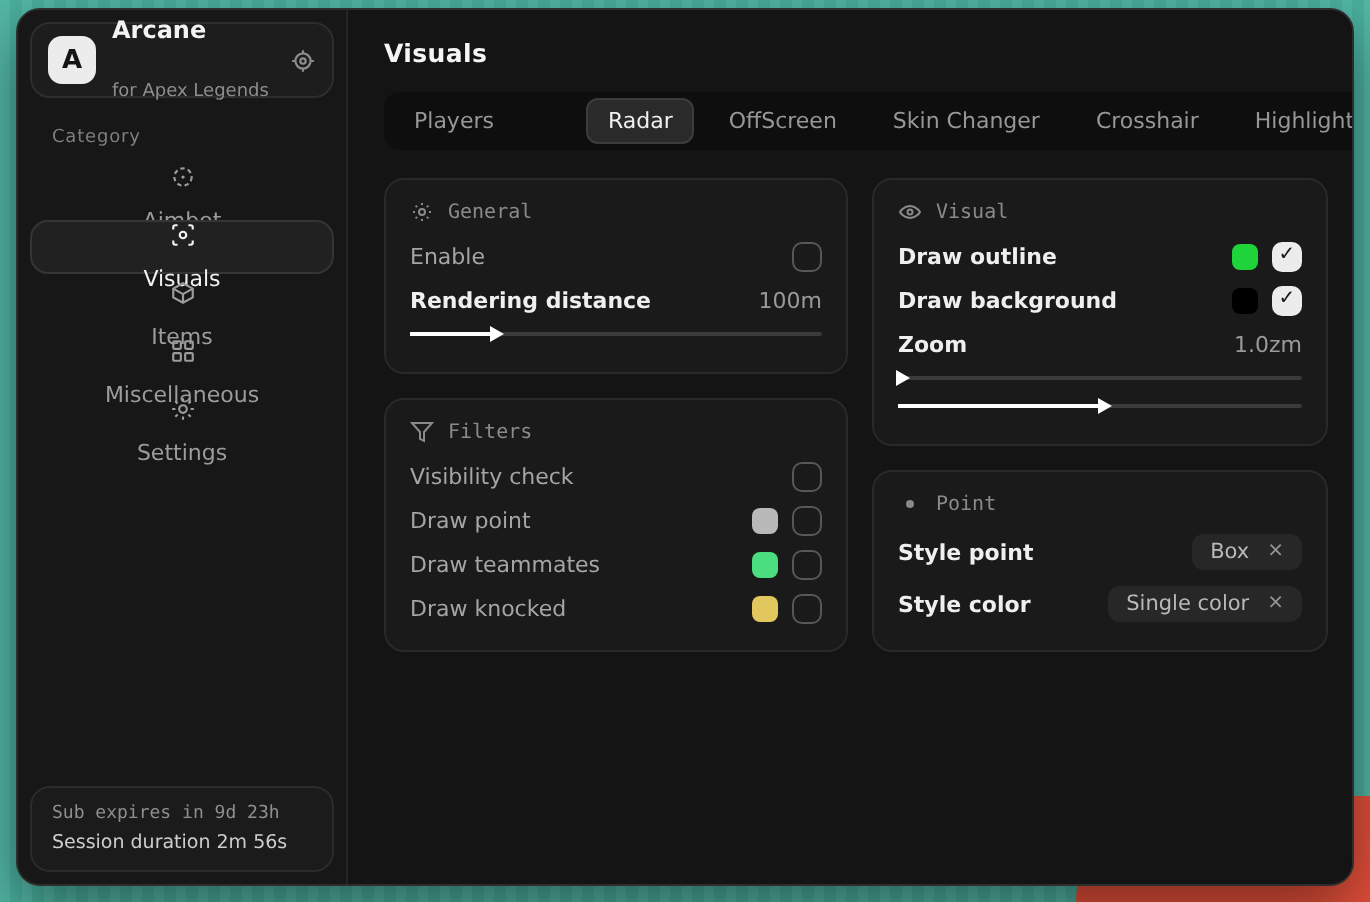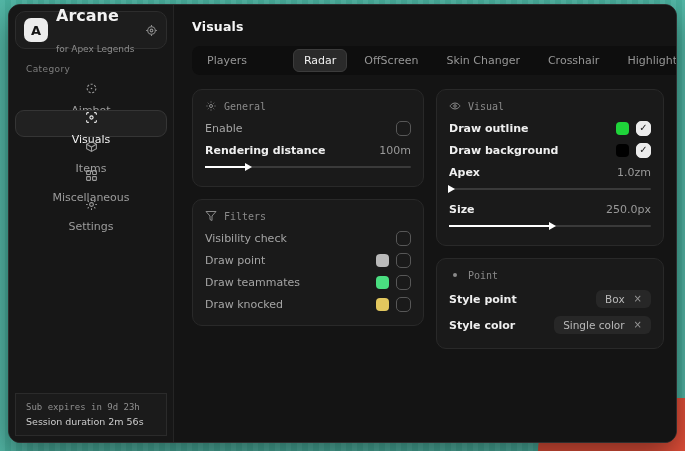--- a/index.html
+++ b/index.html
@@ -17,29 +17,29 @@
     background:#151515; border:1px solid #2d2d2d; border-radius:12px;
     display:flex; overflow:hidden; box-shadow:0 12px 32px rgba(0,0,0,.45); }
 
   
   .sidebar { width:165px; min-width:165px; background:#171717; border-right:1px solid #252525;
     display:flex; flex-direction:column; padding:6px; }
   .side-header { display:flex; align-items:center; gap:8px; background:#1d1d1d;
     border:1px solid #2d2d2d; border-radius:10px; padding:6px 8px; height:38px; }
   .logo { width:24px; height:24px; min-width:24px; background:#ececec; border-radius:7px;
     color:#141414; font-weight:bold; display:flex; align-items:center; justify-content:center; font-size:13px; }
-  .app-name { font-size:16px; color:#f2f2f2; font-weight:700; line-height:1.2; }
+  .app-name { font-size:12px; color:#f2f2f2; font-weight:700; line-height:1.2; }
   .app-sub { font-size:9px; color:#8d8d8d; line-height:1.2; margin-top:19px; }
   .side-gear { margin-left:auto; color:#8d8d8d; display:flex; }
   .category { font-size:9px; color:#7e7e7e; margin:15px 0 7px 11px; letter-spacing:.4px; }
   .nav-item { display:flex; align-items:center; gap:9px; padding:0 10px; height:27px;
     border:1px solid transparent; border-radius:9px; color:#9c9c9c; font-size:11px; margin-bottom:2px; cursor:pointer;flex-direction:column; }
   .nav-item .nicon { display:flex; color:inherit; }
   .nav-item.active { background:#212121; border-color:#353535; color:#f1f1f1; }
-  .session { margin-top:auto; background:#1b1b1b; border:1px solid #2b2b2b; border-radius:0; padding:8px 10px; }
+  .session { margin-top:auto; background:#1b1b1b; border:1px solid #2b2b2b; border-radius:10px; padding:8px 10px; }
   .sess1 { font-family:"DejaVu Sans Mono", monospace; font-size:9px; color:#8f8f8f; }
   .sess2 { font-size:9.5px; color:#cdcdcd; margin-top:4px; }
 
   
   .main { flex:1; background:#141414; padding:14px 12px 14px 18px; display:flex; flex-direction:column; }
   .main-title { font-size:12.5px; font-weight:700; color:#f5f5f5; letter-spacing:.2px; }
   .tabbar { margin-top:12px; background:#0e0e0e; border-radius:8px; padding:3px 4px; display:flex; gap:6px; width:100%; }
   .tab { padding:4px 10px; font-size:11px; color:#979797; border:1px solid transparent; border-radius:6px; cursor:pointer; white-space:nowrap; }
   .tab.active { background:#2a2a2a; border-color:#3c3c3c; color:#f0f0f0;margin-left:29px; }
 
@@ -259,36 +259,30 @@
             </span>
           </div>
           <div class="row">
             <span class="row-label strong">Draw background</span>
             <span class="row-end">
               <span class="swatch" style="background: rgb(0, 0, 0);"></span>
               <span class="checkbox checked"></span>
             </span>
           </div>
           <div class="row">
-            <span class="row-label strong">Apex</span>
+            <span class="row-label strong">Zoom</span>
             <span class="row-end">
               <span class="value">1.0zm</span>
             </span>
           </div>
           <div class="slider">
             <div class="track"></div>
             <div class="fill" style="width: 0%;">
               <div class="thumb"></div>
             </div>
-          </div>
-          <div class="row">
-            <span class="row-label strong">Size</span>
-            <span class="row-end">
-              <span class="value">250.0px</span>
-            </span>
           </div>
           <div class="slider">
             <div class="track"></div>
             <div class="fill" style="width: 50%;">
               <div class="thumb"></div>
             </div>
           </div>
         </div>
 
         <div class="panel">

